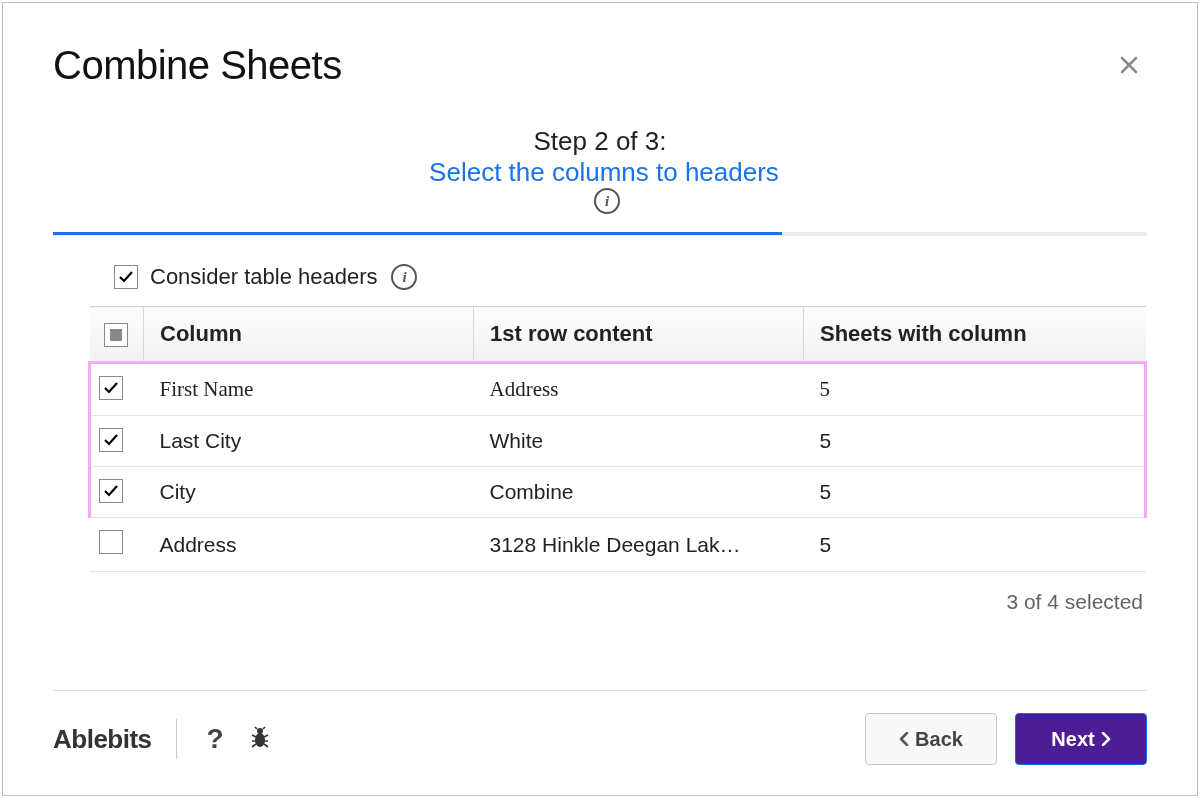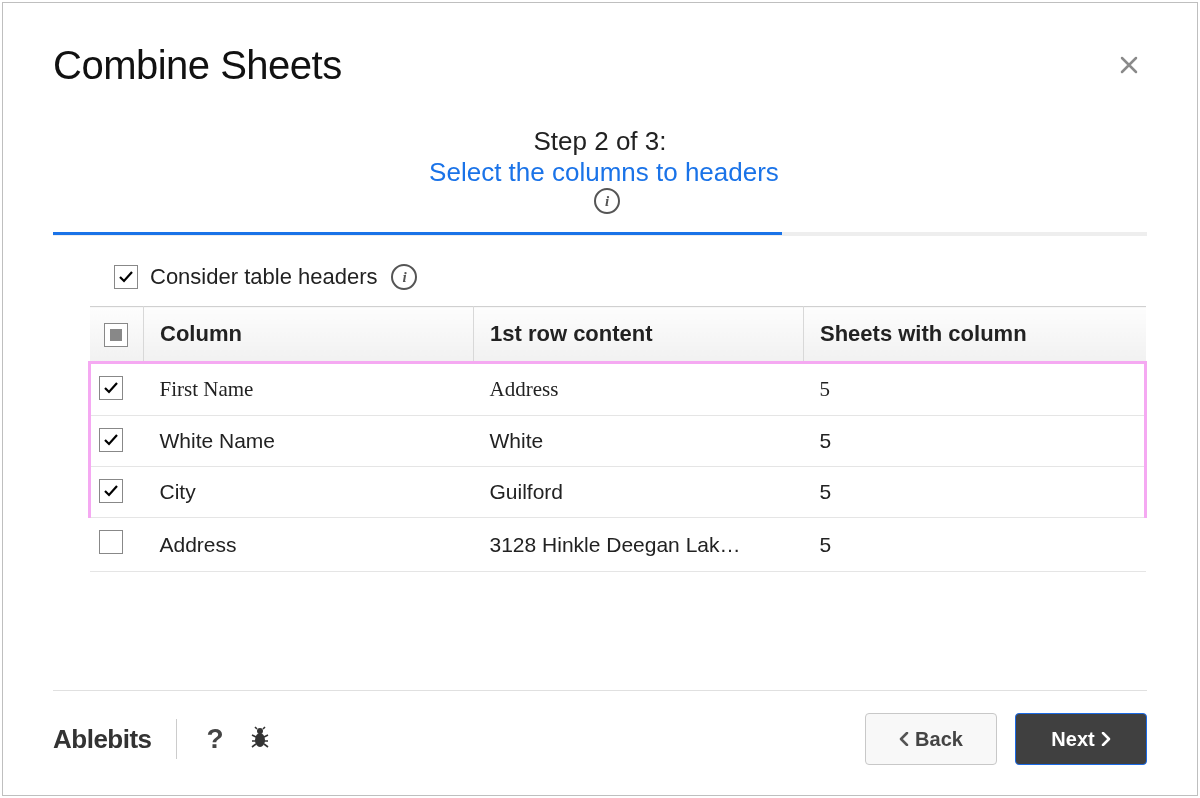--- a/index.html
+++ b/index.html
@@ -225,21 +225,21 @@
     font-size: 20px;
     font-weight: bold;
     color: #444;
     display: inline-flex;
     align-items: center;
     justify-content: center;
     gap: 6px;
     cursor: pointer;
   }
   .btn-primary {
-    background: #404040;
+    background: #4c1d95;
     border: 1px solid #1a6ae6;
     color: #fff;
   }
 </style>
 </head>
 <body>
 
 <div class="frame">
 
   <div class="top-row">
@@ -303,44 +303,45 @@
           <td>First Name</td>
           <td>Address</td>
           <td>5</td>
         </tr>
         <tr class="hi-mid">
           <td class="td-check"><span class="checkbox">
                 <svg width="18" height="18" viewBox="0 0 18 18">
                   <path d="M3 9 L7 13 L15 4" stroke="#000" stroke-width="2.2" fill="none"></path>
                 </svg>
               </span></td>
-          <td>White Name</td>
+          <td>Last City</td>
           <td>White</td>
           <td>5</td>
         </tr>
         <tr class="hi-bot">
           <td class="td-check"><span class="checkbox">
                 <svg width="18" height="18" viewBox="0 0 18 18">
                   <path d="M3 9 L7 13 L15 4" stroke="#000" stroke-width="2.2" fill="none"></path>
                 </svg>
               </span></td>
           <td>City</td>
-          <td>Guilford</td>
+          <td>Combine</td>
           <td>5</td>
         </tr>
         <tr>
           <td class="td-check"><span class="checkbox"></span></td>
           <td>Address</td>
           <td>3128 Hinkle Deegan Lak…</td>
           <td>5</td>
         </tr>
       </tbody>
     </table>
   </div>
 
+  <div class="sel-status">3 of 4 selected</div>
 
   <div class="footer-sep">
     <span class="brand">Ablebits</span>
     <span class="vsep"></span>
     <span class="help-q">?</span>
     <span class="bug-icon">
       <svg width="24" height="24" viewBox="0 0 24 24" fill="#333">
         <circle cx="12" cy="6" r="3"></circle>
         <ellipse cx="12" cy="15" rx="5" ry="7"></ellipse>
         <path d="M4 10 L8 12 M4 16 L8 16 M4 22 L8 19 M20 10 L16 12 M20 16 L16 16 M20 22 L16 19 M9 4 L7 2 M15 4 L17 2" stroke="#333" stroke-width="1.6" fill="none"></path>

